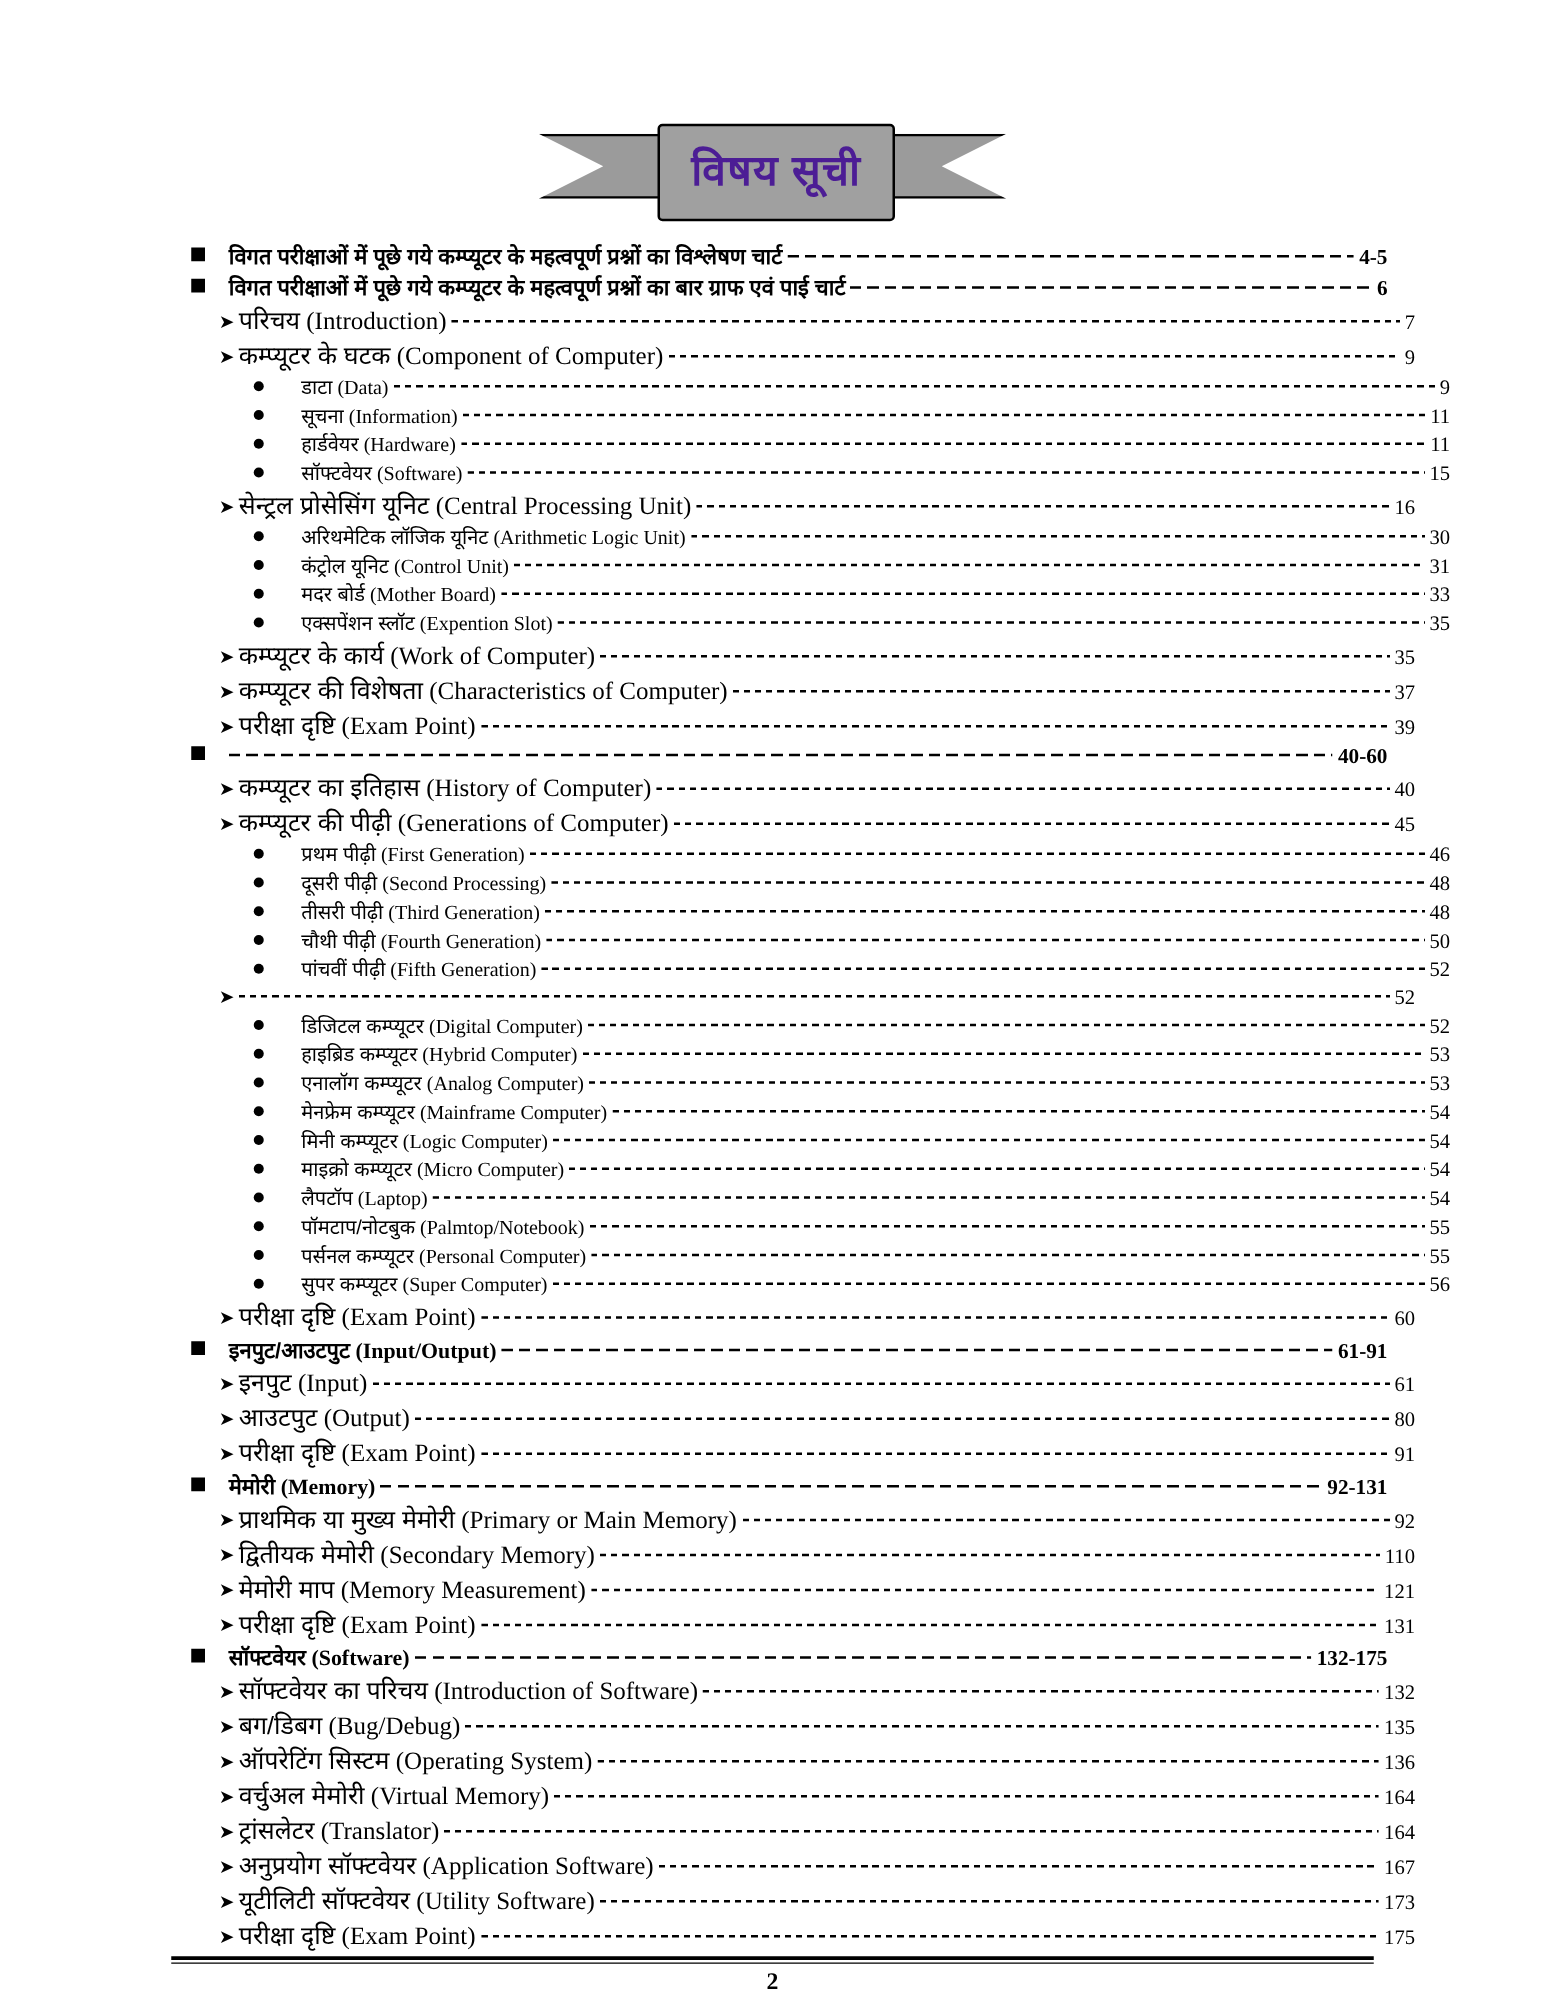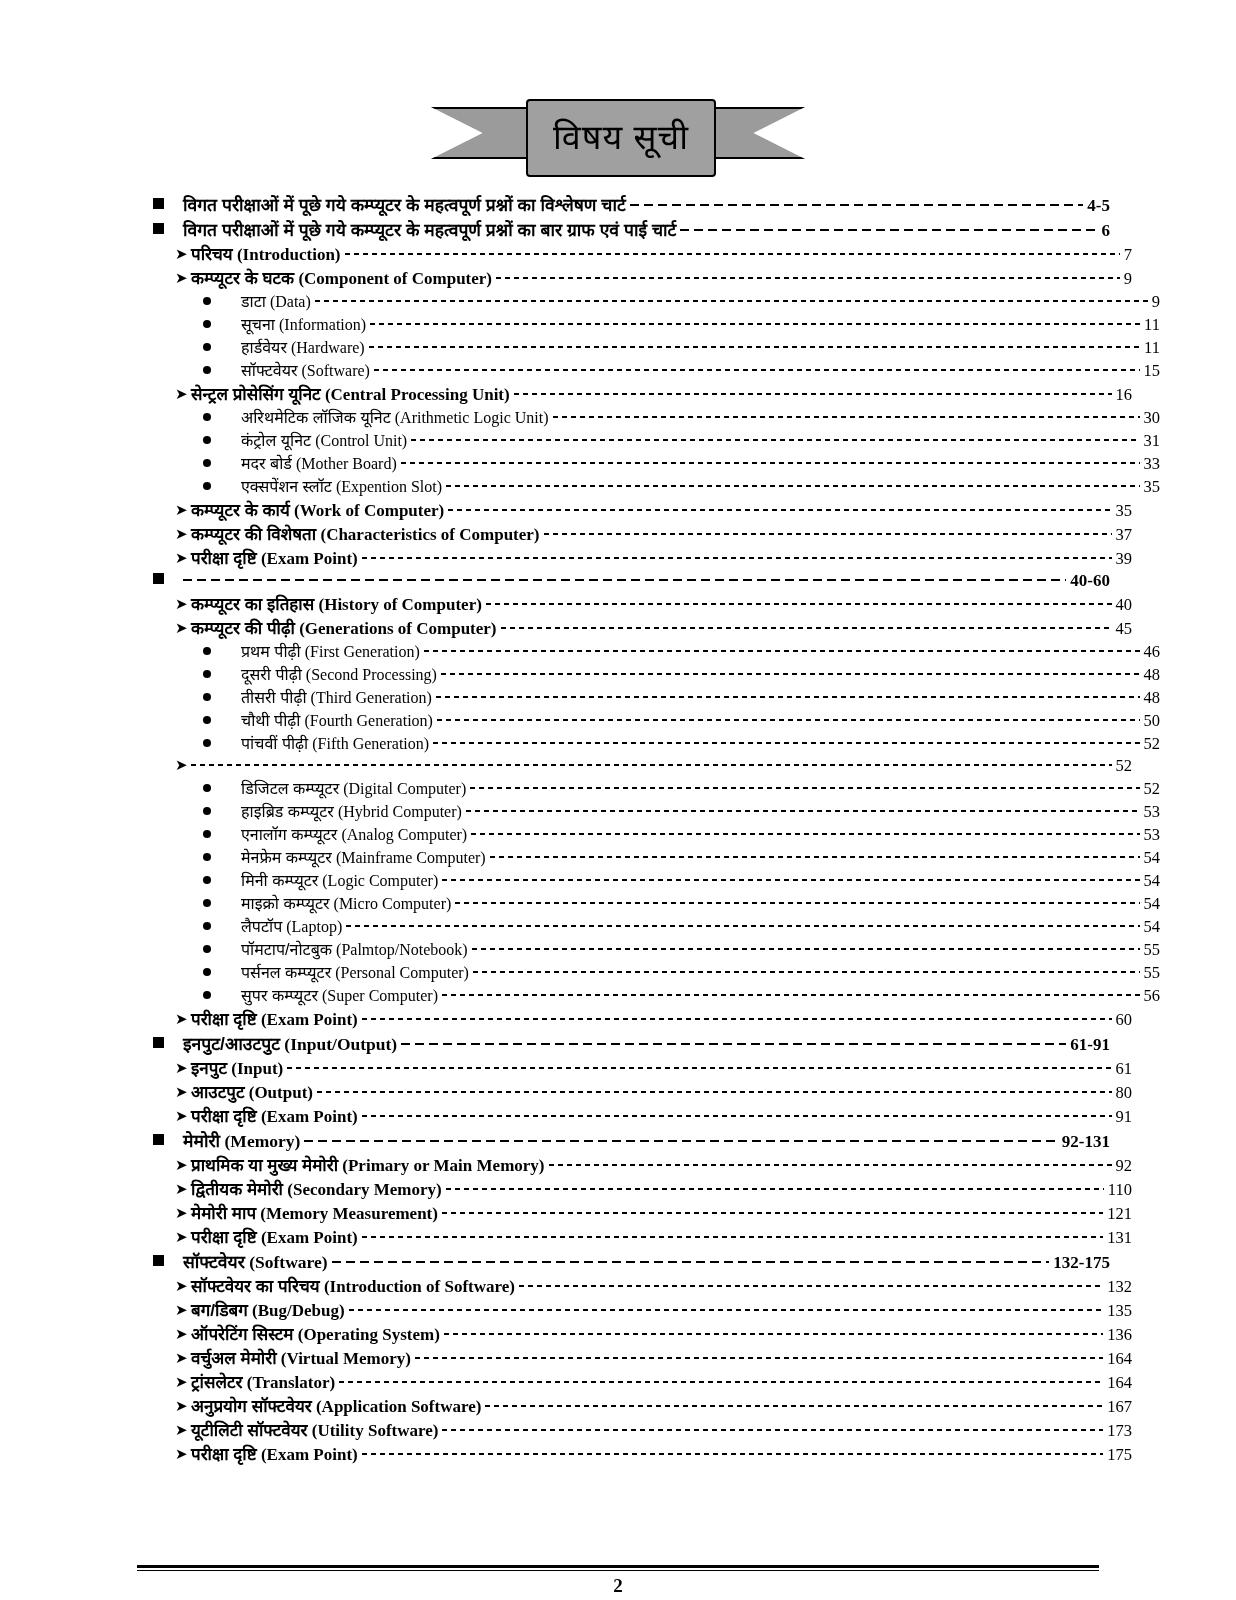--- a/index.html
+++ b/index.html
@@ -74,25 +74,25 @@
     background: #a0a0a0;
     border: 2px solid #000;
     box-sizing: border-box;
     border-radius: 4px;
     display: flex;
     align-items: center;
     justify-content: center;
   }
   .banner-title {
     font-family: "Liberation Sans", "DejaVu Sans", sans-serif;
-    font-weight: normal;
+    font-weight: bold;
     font-size: 34px;
     line-height: 1;
     letter-spacing: 1px;
-    color: #000000;
+    color: #4c1d95;
     padding-bottom: 3px;
   }
 
   
   .toc {
     margin: 8px 142px 0 137px;
   }
 
   .row {
     display: flex;
@@ -133,22 +133,22 @@
 
   
   .lvl2 { padding-left: 38px; }
   .lvl2 .bullet {
     width: 16px;
     font-size: 15px;
     position: relative;
     top: -1px;
   }
   .lvl2 .label {
-    font-weight: bold;
-    font-size: 17px;
+    font-weight: normal;
+    font-size: 20px;
     text-align: center;
   }
   .lvl2 .num { font-size: 16.5px; }
 
   
   .lvl3 { padding-left: 66px; }
   .lvl3 .bullet {
     width: 38px;
     font-size: 14px;
     position: relative;

